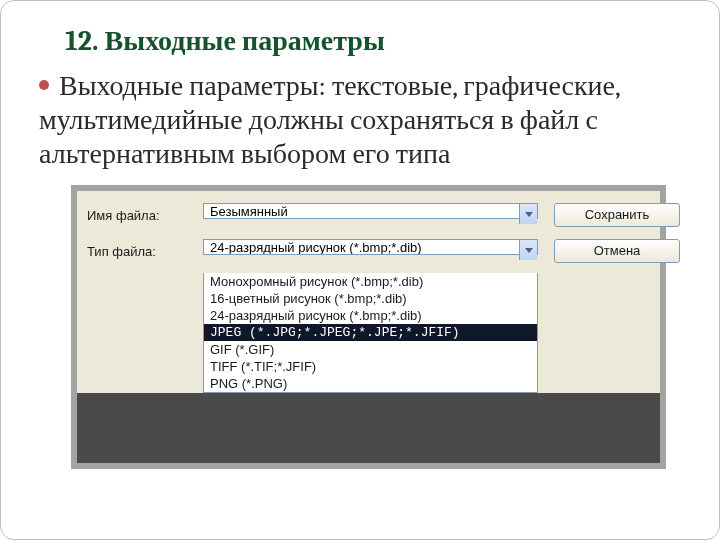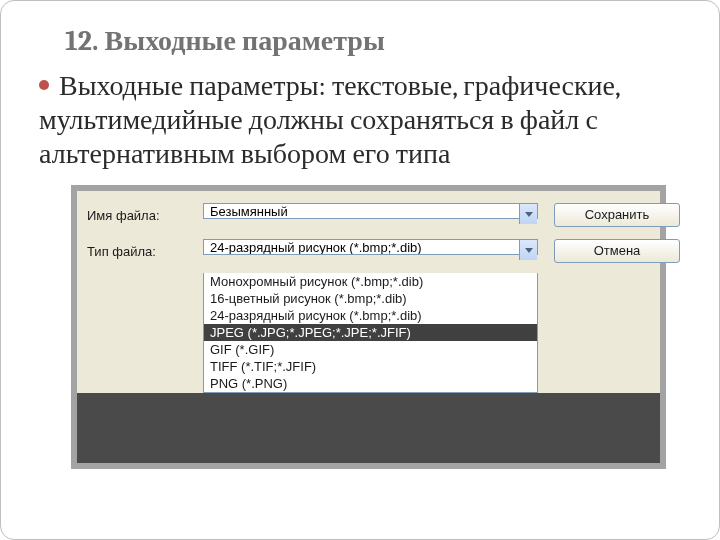--- a/index.html
+++ b/index.html
@@ -15,21 +15,21 @@
     position: relative;
     width: 720px;
     height: 540px;
     border: 1px solid #bfbfbf;
     border-radius: 14px;
     padding: 18px 30px 0 30px;
   }
   .title {
     font-family: Cambria, Georgia, serif;
     font-weight: bold;
-    color: #737373;
+    color: #14532d;
     font-size: 28px;
     margin: 6px 0 12px 34px;
   }
   .body-text {
     font-family: Cambria, Georgia, serif;
     font-size: 28px;
     line-height: 1.22;
     color: #2b2b2b;
     margin: 0 8px 14px 8px;
   }
@@ -101,22 +101,23 @@
     border-top: none;
   }
   .opt {
     padding: 0 6px;
     height: 17px;
     line-height: 17px;
     white-space: nowrap;
     overflow: hidden;
   }
   .opt.sel {
-    background: #404040;
+    background: #0f172a;
     color: #fff;
+    font-family: Liberation Mono, monospace;
   }
   .darklow {
     background: #4a4a4a;
     height: 70px;
   }
 </style>
 </head>
 <body>
 
 <div class="slide">

